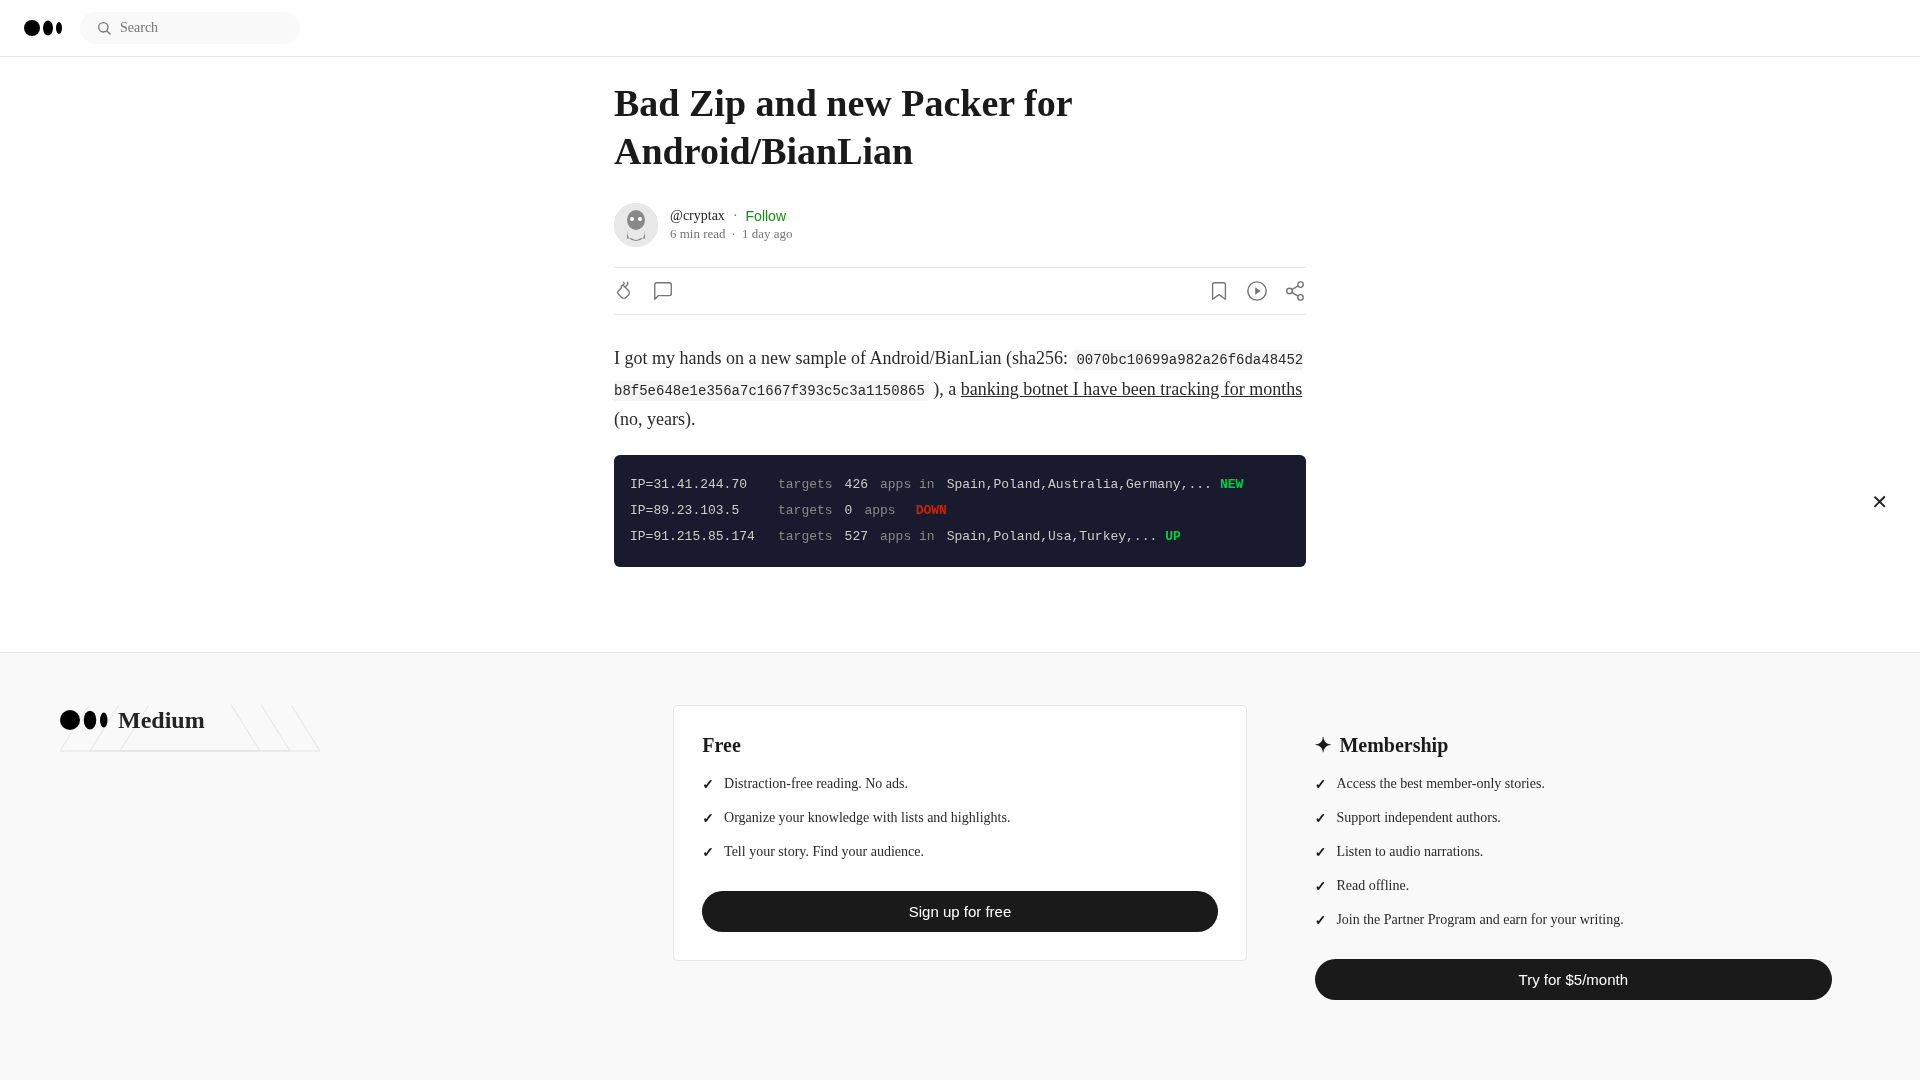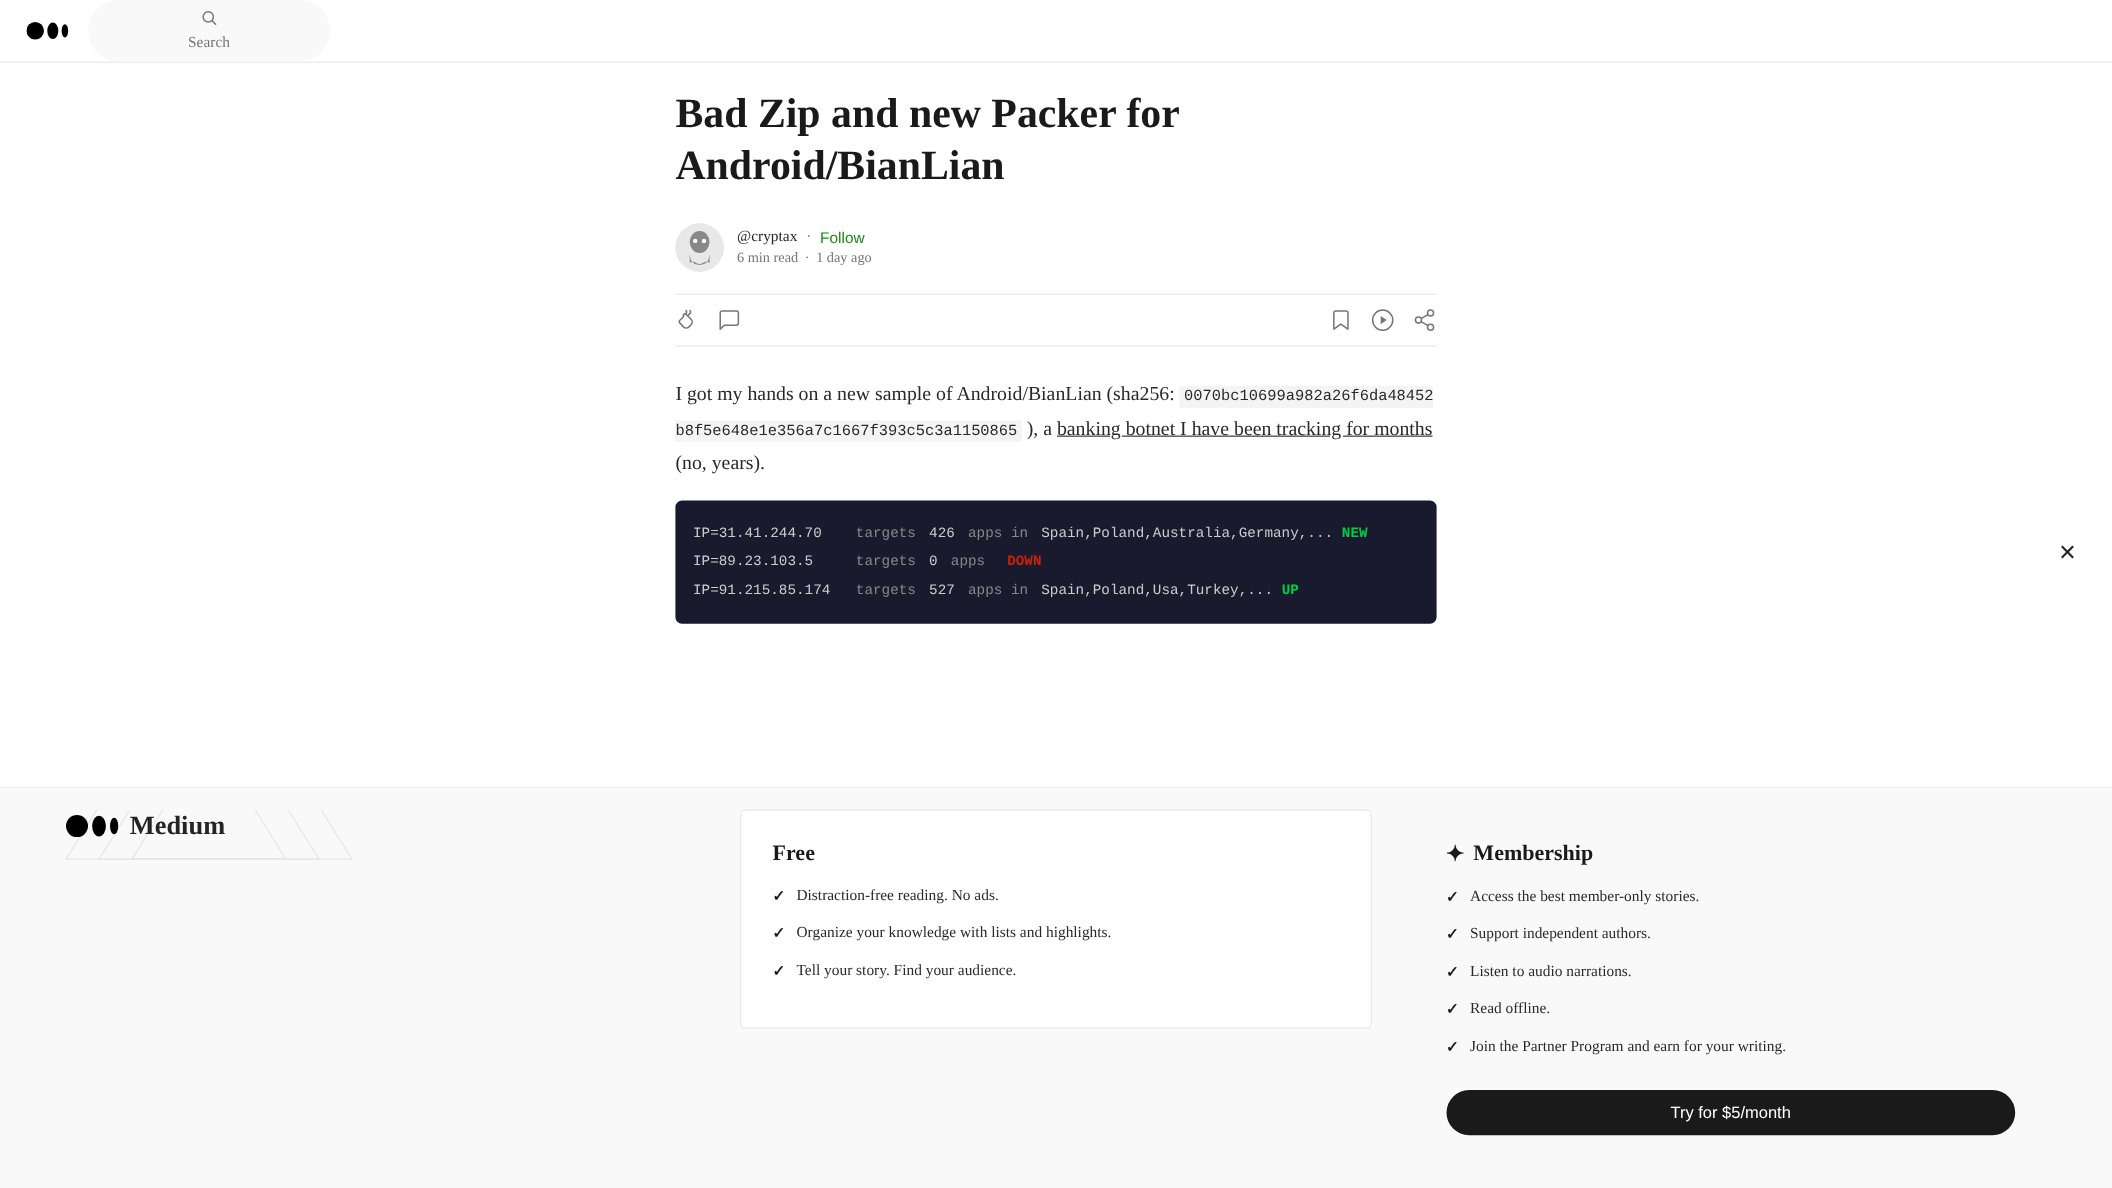--- a/index.html
+++ b/index.html
@@ -10,21 +10,21 @@
       display: flex; align-items: center; justify-content: space-between;
       padding: 0 24px; height: 57px; border-bottom: 1px solid #e6e6e6;
       position: fixed; top: 0; left: 0; right: 0; background: #fff; z-index: 100;
     }
     .navbar-left { display: flex; align-items: center; gap: 16px; }
     .medium-logo { display: flex; align-items: center; gap: 8px; font-size: 22px; font-weight: 700; text-decoration: none; color: #000; }
     .logo-icon { width: 40px; height: 24px; }
     .search-box {
       display: flex; align-items: center; gap: 8px;
       background: #f9f9f9; border-radius: 99px; padding: 8px 16px;
-      font-size: 14px; color: #757575; cursor: pointer; min-width: 220px; flex-direction: column;
+      font-size: 14px; color: #757575; cursor: pointer; min-width: 220px;
     }
     .navbar-right { display: flex; align-items: center; gap: 20px; }
     .write-btn {
       display: flex; align-items: center; gap: 6px;
       background: none; border: none; cursor: pointer; font-size: 15px; color: #242424;
     }
     .signup-btn {
       background: #1a8917; color: #fff; border: none; border-radius: 99px;
       padding: 8px 20px; font-size: 14px; cursor: pointer; font-weight: 500;
     }
@@ -106,21 +106,21 @@
     .overlay-backdrop {
       position: fixed; bottom: 0; left: 0; right: 0;
       background: linear-gradient(to bottom, rgba(255,255,255,0) 0%, rgba(255,255,255,0.9) 20%, rgba(255,255,255,1) 100%);
       height: 400px; z-index: 50;
     }
 
     
     .signup-modal {
       position: fixed; bottom: 0; left: 0; right: 0;
       background: #f9f9f9; border-top: 1px solid #e6e6e6;
-      z-index: 200; padding: 20px 60px;
+      z-index: 200; padding: 52px 60px;
       display: grid; grid-template-columns: 1fr 1fr 1fr; gap: 40px; align-items: start;
     }
     .modal-left { padding-right: 20px; }
     .modal-medium-logo {
       display: flex; align-items: center; gap: 8px; margin-bottom: 20px; font-size: 28px; font-weight: 700;
     }
     .modal-tagline { font-family: Georgia, serif; font-size: 24px; font-weight: 700; line-height: 1.3; color: #1a1a1a; }
 
     .modal-free { background: #fff; border-radius: 4px; padding: 28px; border: 1px solid #e6e6e6; }
     .modal-free-title { font-size: 20px; font-weight: 600; margin-bottom: 16px; color: #1a1a1a; }
@@ -301,20 +301,21 @@
       <span>Distraction-free reading. No ads.</span>
     </div>
     <div class="modal-feature">
       <span class="modal-feature-check">✓</span>
       <span>Organize your knowledge with lists and highlights.</span>
     </div>
     <div class="modal-feature">
       <span class="modal-feature-check">✓</span>
       <span>Tell your story. Find your audience.</span>
     </div>
+    <button class="modal-signup-btn">Sign up for free</button>
   </div>
 
   <div class="modal-membership">
     <div class="modal-membership-title">
       <span class="membership-star">✦</span>
       <span>Membership</span>
     </div>
     <div class="modal-feature">
       <span class="modal-feature-check">✓</span>
       <span>Access the best member-only stories.</span>

